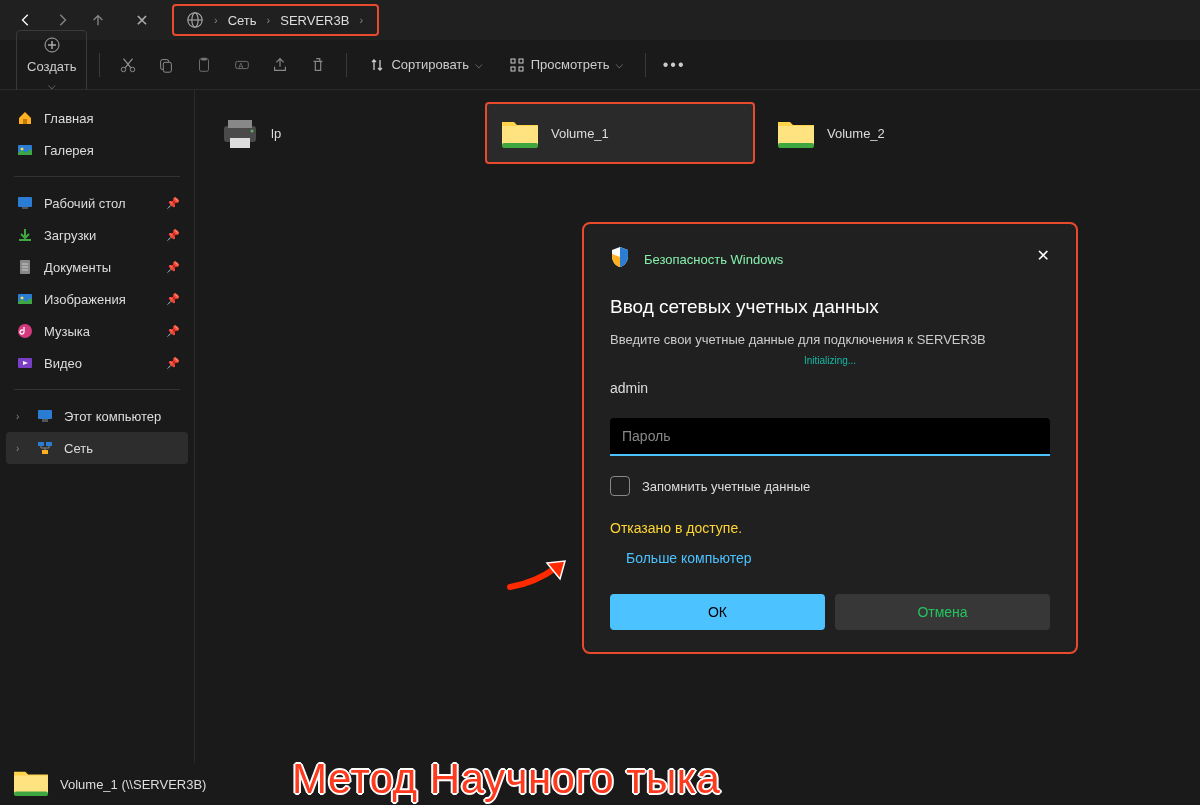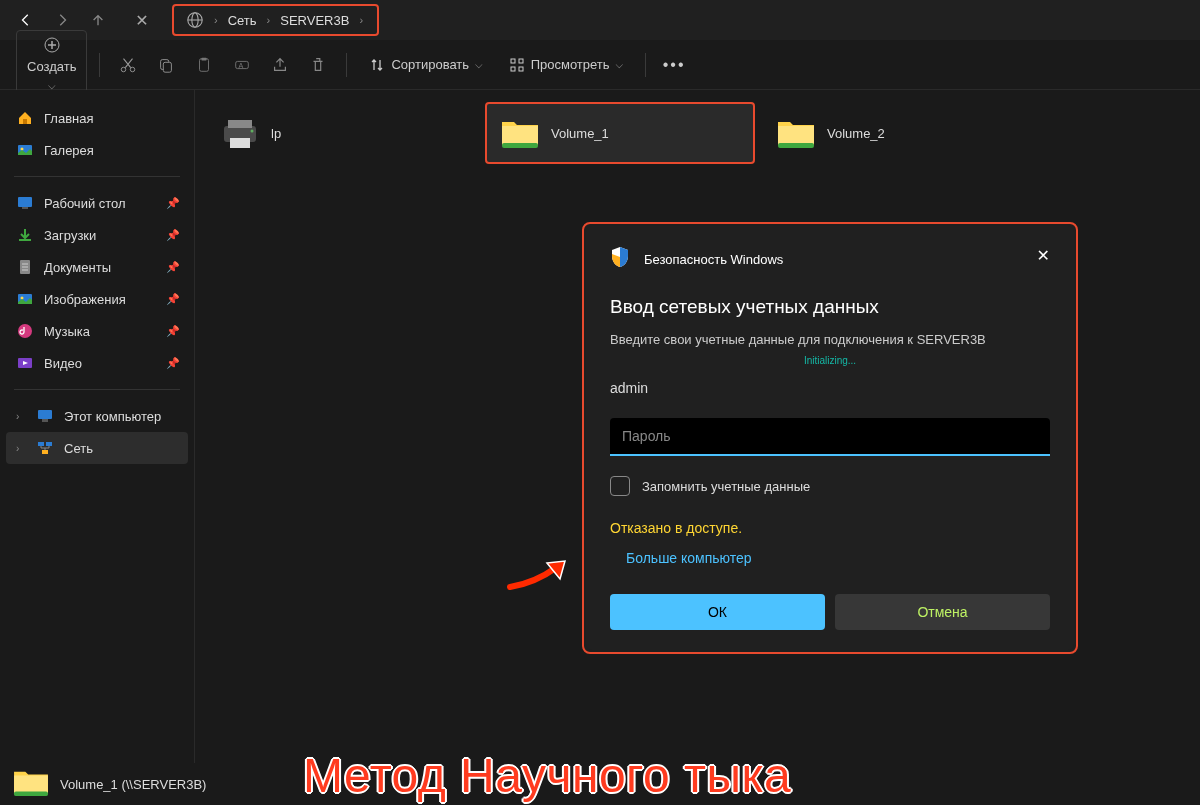--- a/index.html
+++ b/index.html
@@ -43,47 +43,47 @@
 
 
 .folder-svg { width: 40px; height: 34px; }
 .printer-svg { width: 40px; height: 34px; }
 
 
 .dialog-wrap { position: absolute; left: 582px; top: 222px; width: 496px; border: 2px solid #e84a2e; border-radius: 8px; background: #1f1f1f; padding: 2px; }
 .dialog { background: #202020; border-radius: 6px; padding: 20px 24px; }
 .dialog-header { display: flex; align-items: center; gap: 14px; margin-bottom: 24px; position: relative; }
 .dialog-close { position: absolute; right: 0; top: 0; color: #fff; cursor: pointer; font-size: 16px; }
-.dialog-title-sm { font-size: 13px; color: #ffffff; }
+.dialog-title-sm { font-size: 13px; color: #86efac; }
 .dialog-title { font-size: 19px; color: #fff; margin-bottom: 14px; font-weight: 400; }
 .dialog-subtitle { font-size: 13px; color: #ccc; margin-bottom: 8px; }
 .dialog-init { font-size: 10px; color: #14b8a6; text-align: center; margin-bottom: 14px; }
 .dialog-user { font-size: 14px; color: #ddd; margin-bottom: 22px; }
 .dialog-input { width: 100%; background: #000000; border: none; border-bottom: 2px solid #4cc2ff; padding: 10px 12px; color: #fff; font-size: 14px; border-radius: 4px 4px 0 0; margin-bottom: 20px; }
 .dialog-input::placeholder { color: #888; }
 .dialog-check { display: flex; align-items: center; gap: 12px; margin-bottom: 24px; }
 .dialog-checkbox { width: 20px; height: 20px; border: 1.5px solid #888; border-radius: 4px; cursor: pointer; }
 .dialog-check-label { font-size: 13px; color: #ddd; }
 .dialog-error { color: #ffd633; font-size: 14px; margin-bottom: 14px; }
 .dialog-more { color: #4cc2ff; font-size: 14px; margin-bottom: 28px; cursor: pointer; padding-left: 16px; }
 .dialog-buttons { display: flex; gap: 10px; }
 .dialog-btn { flex: 1; padding: 10px; border: none; border-radius: 4px; font-size: 14px; cursor: pointer; }
 .dialog-btn.primary { background: #4cc2ff; color: #000; }
-.dialog-btn.secondary { background: #373737; color: #bef264; }
+.dialog-btn.secondary { background: #373737; color: #22c55e; }
 
 
 .arrow-annotation { position: absolute; left: 505px; top: 555px; }
 
 
 .taskbar { position: absolute; bottom: 0; left: 0; right: 0; height: 42px; background: #1a1a1a; display: flex; align-items: center; padding: 0 12px; }
 .task-item { display: flex; align-items: center; gap: 10px; }
 .task-label { font-size: 13px; color: #ddd; }
 
 
-.watermark { position: absolute; left: 303px; bottom: 2px; font-size: 48px; font-weight: 500; color: #ff3b1f; text-shadow: -1px -1px 0 #fff, 1px -1px 0 #fff, -1px 1px 0 #fff, 1px 1px 0 #fff, -2px 0 0 #fff, 2px 0 0 #fff, 0 -2px 0 #fff, 0 2px 0 #fff; letter-spacing: 0.5px; }
+.watermark { position: absolute; left: 292px; bottom: 2px; font-size: 42px; font-weight: 500; color: #ff3b1f; text-shadow: -1px -1px 0 #fff, 1px -1px 0 #fff, -1px 1px 0 #fff, 1px 1px 0 #fff, -2px 0 0 #fff, 2px 0 0 #fff, 0 -2px 0 #fff, 0 2px 0 #fff; letter-spacing: 0.5px; }
 
 .shield-svg { width: 20px; height: 22px; }
 </style>
 </head>
 <body>
 
 <div class="titlebar">
   <div class="nav-btn active">
     <svg width="14" height="14" viewBox="0 0 16 16">
         <path d="M10 2 L4 8 L10 14" stroke="currentColor" stroke-width="1.5" fill="none"></path>

